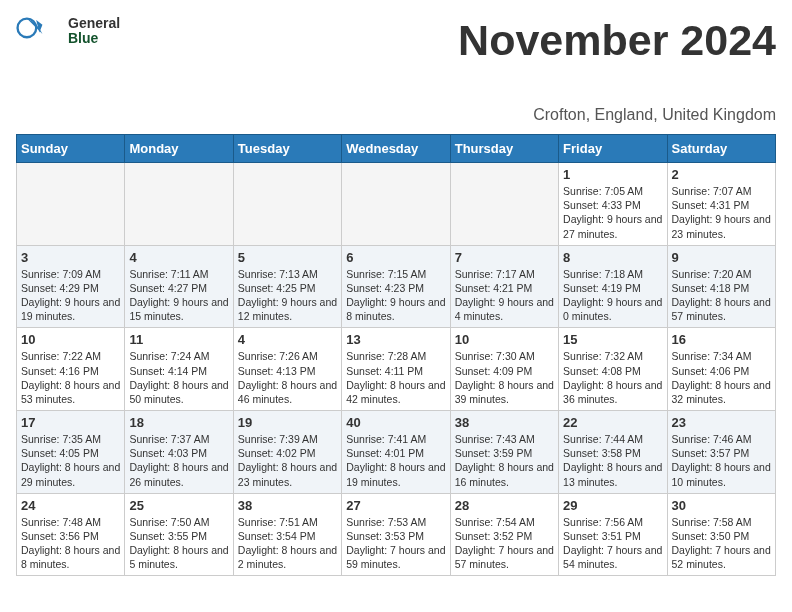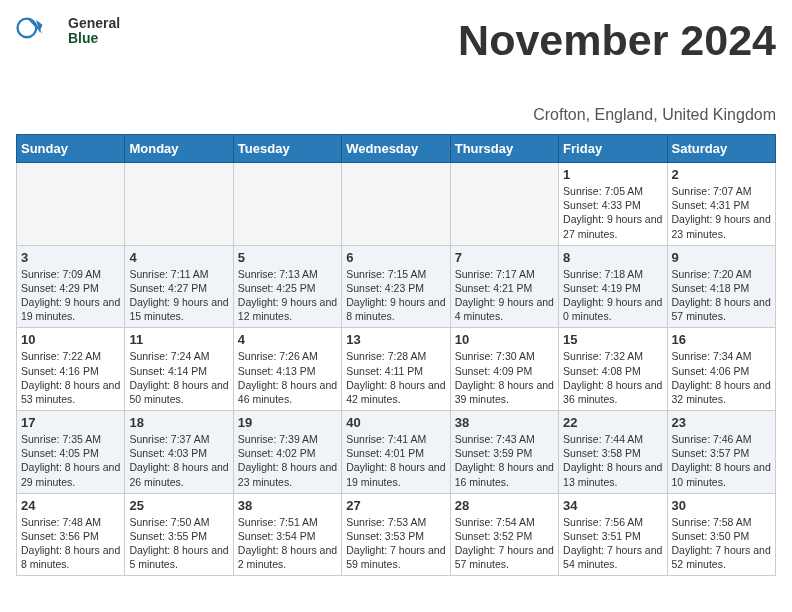--- a/index.html
+++ b/index.html
@@ -244,21 +244,21 @@
         </td>
         <td>
           <span class="day-number">27</span>
           <div class="day-info">Sunrise: 7:53 AM<br>Sunset: 3:53 PM<br>Daylight: 7 hours and 59 minutes.</div>
         </td>
         <td>
           <span class="day-number">28</span>
           <div class="day-info">Sunrise: 7:54 AM<br>Sunset: 3:52 PM<br>Daylight: 7 hours and 57 minutes.</div>
         </td>
         <td>
-          <span class="day-number">34</span>
+          <span class="day-number">29</span>
           <div class="day-info">Sunrise: 7:56 AM<br>Sunset: 3:51 PM<br>Daylight: 7 hours and 54 minutes.</div>
         </td>
         <td>
           <span class="day-number">30</span>
           <div class="day-info">Sunrise: 7:58 AM<br>Sunset: 3:50 PM<br>Daylight: 7 hours and 52 minutes.</div>
         </td>
       </tr>
     </tbody>
 </table>
 

